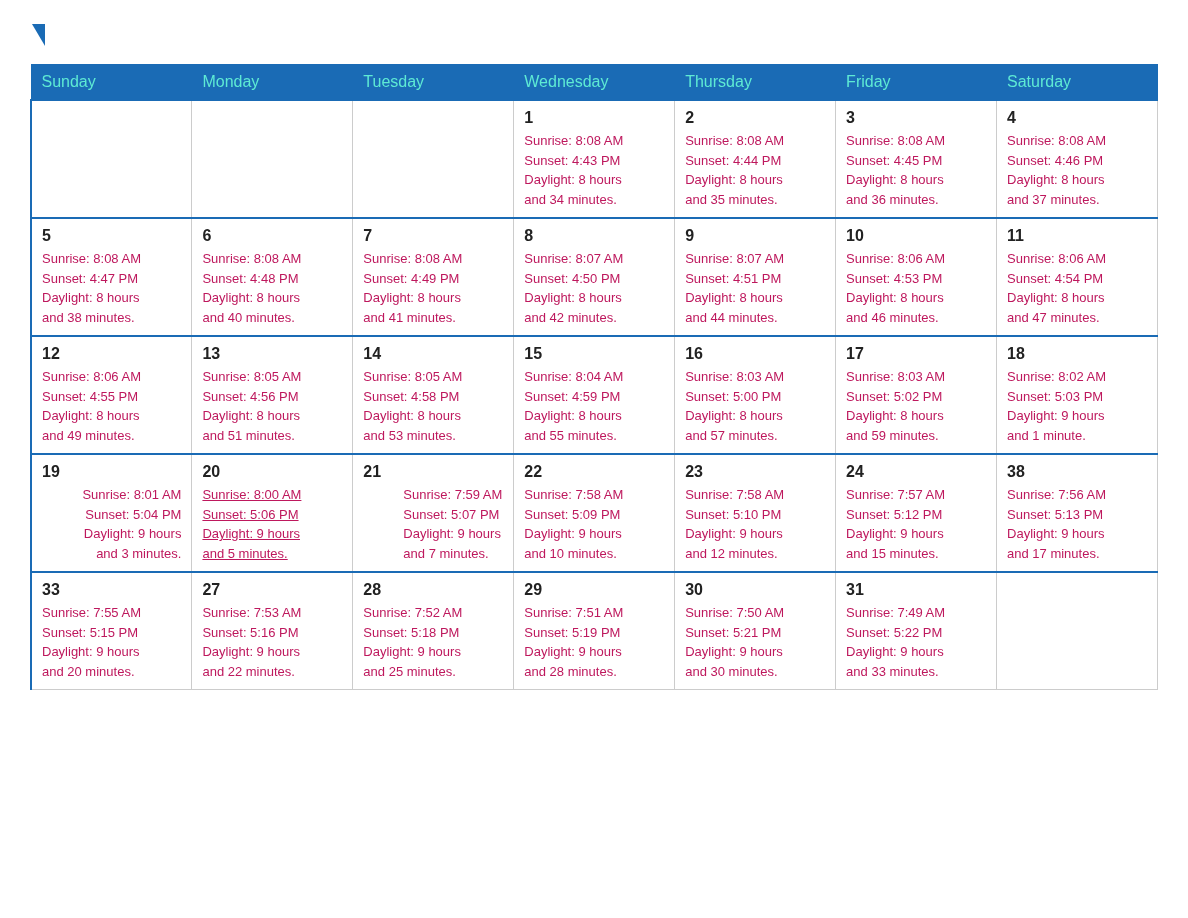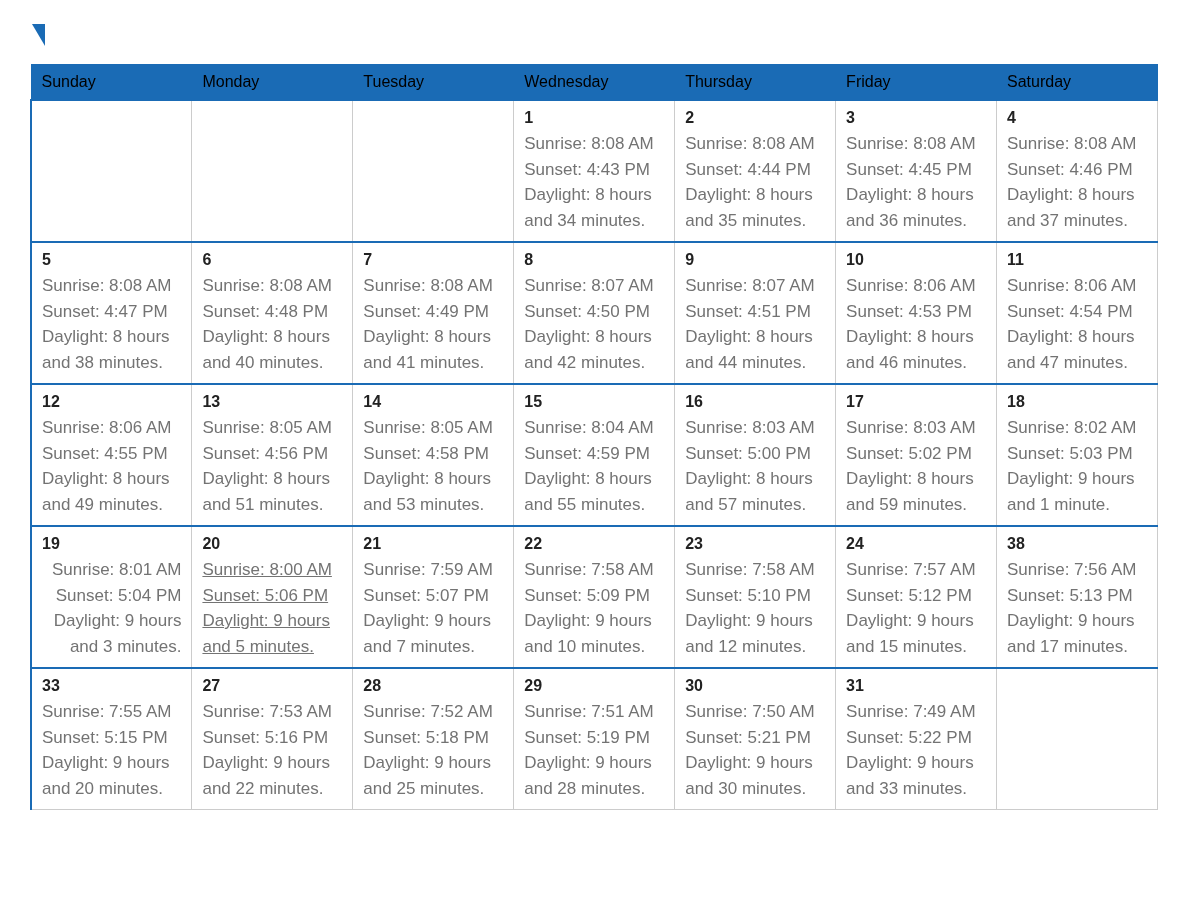--- a/index.html
+++ b/index.html
@@ -66,21 +66,21 @@
       color: #444;
       margin-top: 4px;
     }
     .calendar-table {
       width: 100%;
       border-collapse: collapse;
       table-layout: fixed;
     }
     .calendar-table th {
       background-color: #1a6bb5;
-      color: #000000;
+      color: #5eead4;
       text-align: left;
       padding: 8px 10px;
       font-size: 16px;
       font-weight: normal;
       border: 1px solid #1a6bb5;
     }
     .calendar-table td {
       vertical-align: top;
       padding: 8px 10px;
       border: 1px solid #ccc;
@@ -96,22 +96,22 @@
       border-top: 2px solid #1a6bb5;
     }
     .day-num {
       font-size: 16px;
       font-weight: bold;
       color: #222;
       display: block;
       margin-bottom: 4px;
     }
     .day-info {
-      font-size: 17px;
-      color: #737373;
+      font-size: 13px;
+      color: #be185d;
       line-height: 1.5;
     }
     .empty-cell {
       background: #fff;
     }
   </style>
 </head>
 <body>
 
 <div class="header-area">
@@ -288,21 +288,21 @@
         </td>
         <td>
           <span class="day-num">20</span>
           <div class="day-info" style="white-space: pre-line; text-decoration: underline;">Sunrise: 8:00 AM
 Sunset: 5:06 PM
 Daylight: 9 hours
 and 5 minutes.</div>
         </td>
         <td>
           <span class="day-num">21</span>
-          <div class="day-info" style="white-space: pre-line;">Sunrise: 7:59 AM
+          <div class="day-info" style="white-space: pre-line; margin-left: 40px;">Sunrise: 7:59 AM
 Sunset: 5:07 PM
 Daylight: 9 hours
 and 7 minutes.</div>
         </td>
         <td>
           <span class="day-num">22</span>
           <div class="day-info" style="white-space: pre-line;">Sunrise: 7:58 AM
 Sunset: 5:09 PM
 Daylight: 9 hours
 and 10 minutes.</div>

